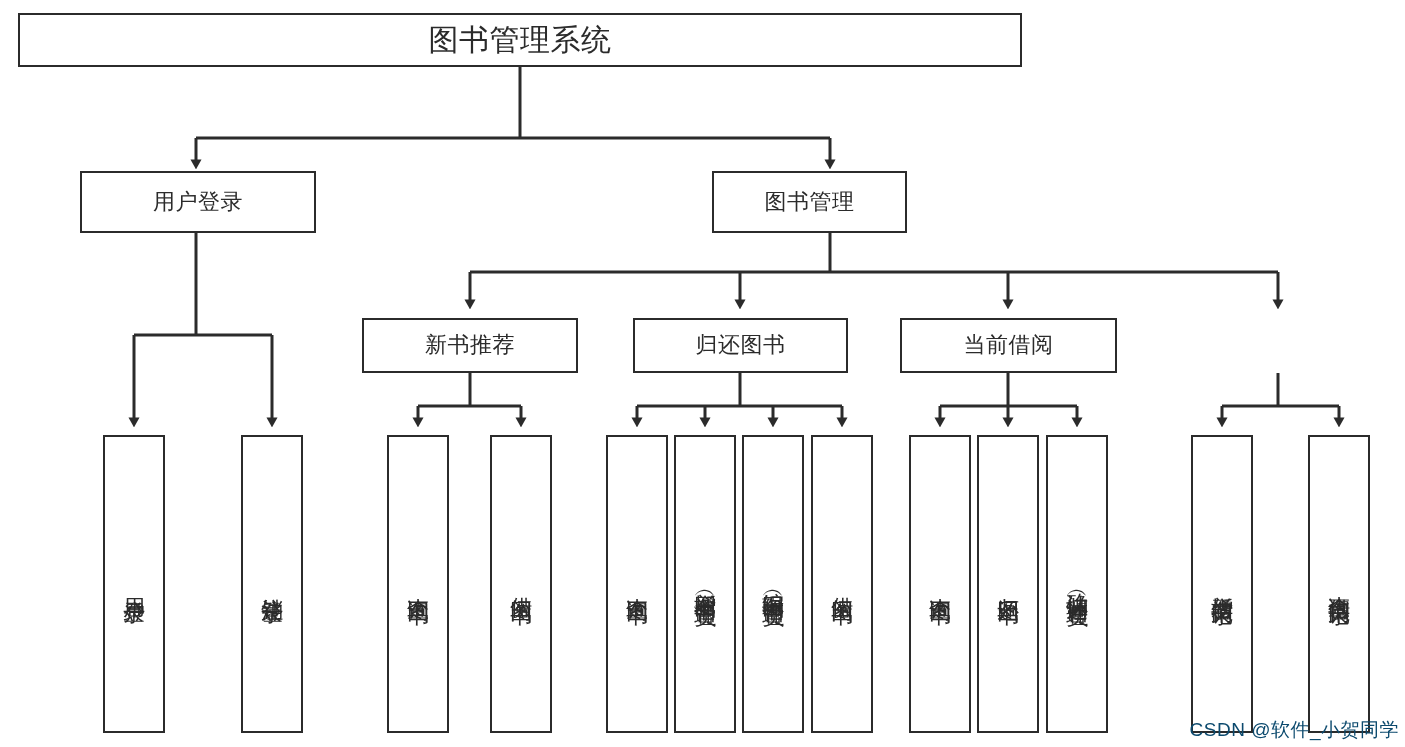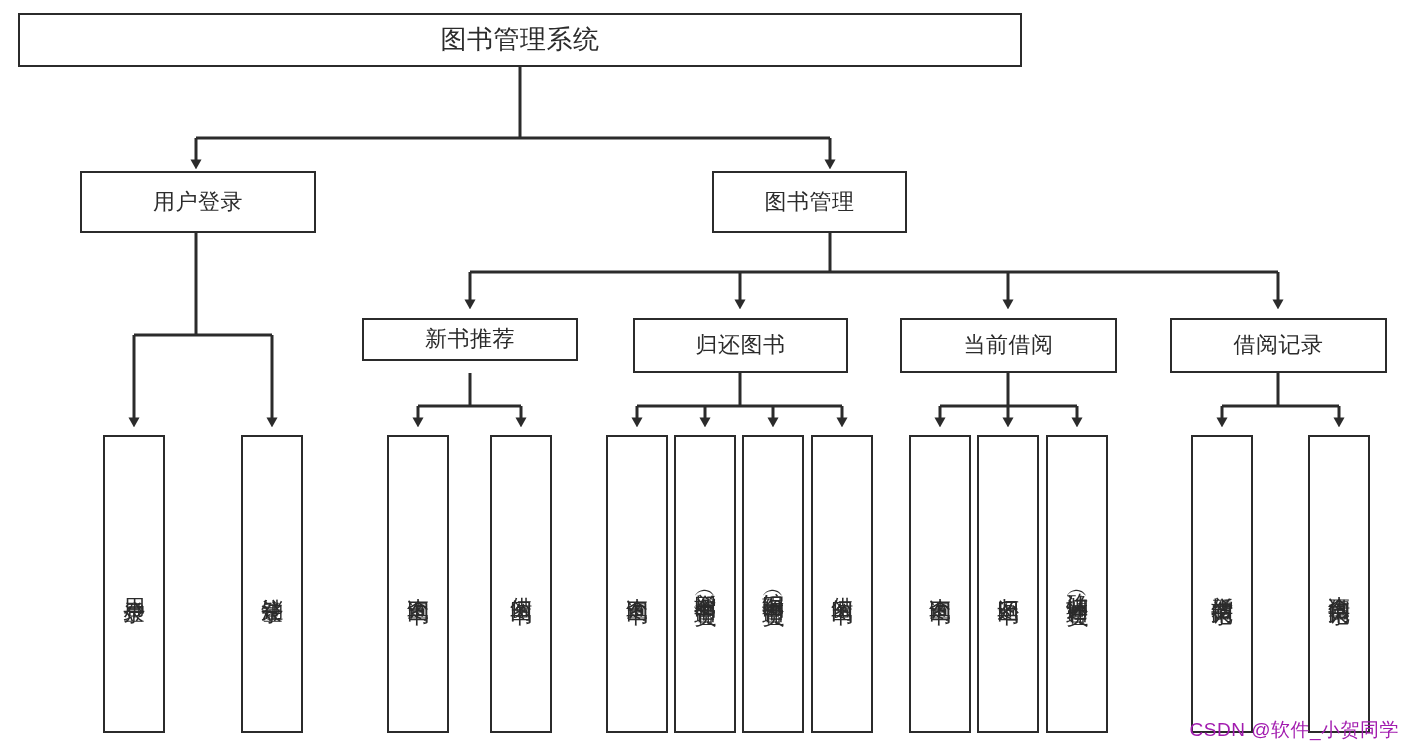--- a/index.html
+++ b/index.html
@@ -23,39 +23,39 @@
     color:#2b2b2b;
   }
   .node .lbl{
     display:block;
     text-align:center;
     line-height:1.28;
     letter-spacing:0.5px;
   }
   
   .h-node .lbl{font-size:22px;}
-  #n-root .lbl{font-size:26px;}
+  #n-root .lbl{font-size:30px;}
 
   
   .v-node{
     writing-mode:vertical-rl;
     text-orientation:upright;
   }
   .v-node .lbl{
     font-size:22px;
     line-height:1.30;
     letter-spacing:2px;
     white-space:nowrap;
   }
 
   #watermark{
     position:absolute;
     right:6px;bottom:4px;
     font-size:19px;
-    color:#a21caf;
+    color:#0c4a6e;
     white-space:nowrap;
     letter-spacing:0.5px;
     pointer-events:none;
   }
 </style>
 </head>
 <body>
 
 <div id="stage">
 
@@ -115,35 +115,32 @@
   </div>
 
   <div class="node h-node" style="left:80px;top:171px;width:236px;height:62px;">
     <span class="lbl">用户登录</span>
   </div>
 
   <div class="node h-node" style="left:712px;top:171px;width:195px;height:62px;">
     <span class="lbl">图书管理</span>
   </div>
 
-  <div class="node h-node" style="left:362px;top:318px;width:216px;height:43px;">
+  <div class="node h-node" style="left:362px;top:318px;width:216px;height:55px;">
     <span class="lbl">新书推荐</span>
   </div>
 
   <div class="node h-node" style="left:633px;top:318px;width:215px;height:55px;">
     <span class="lbl">归还图书</span>
   </div>
 
   <div class="node h-node" style="left:900px;top:318px;width:217px;height:55px;justify-content:center;">
     <span class="lbl">当前借阅</span>
   </div>
 
-  <div class="node h-node" style="left:1170px;top:318px;width:217px;height:55px;">
-    <span class="lbl">借阅记录</span>
-  </div>
 
   <div class="node v-node" style="left:103px;top:435px;width:62px;height:298px;">
     <span class="lbl">用户登录</span>
   </div>
 
   <div class="node v-node" style="left:241px;top:435px;width:62px;height:298px;">
     <span class="lbl">注销登录</span>
   </div>
 
   <div class="node v-node" style="left:387px;top:435px;width:62px;height:298px;">

